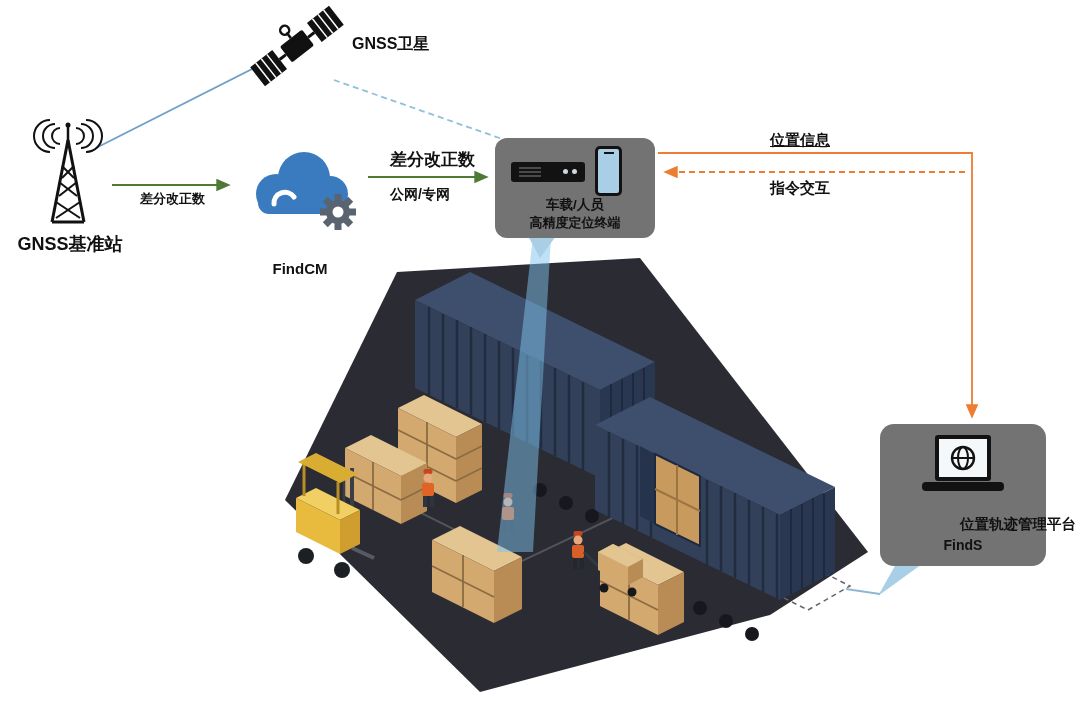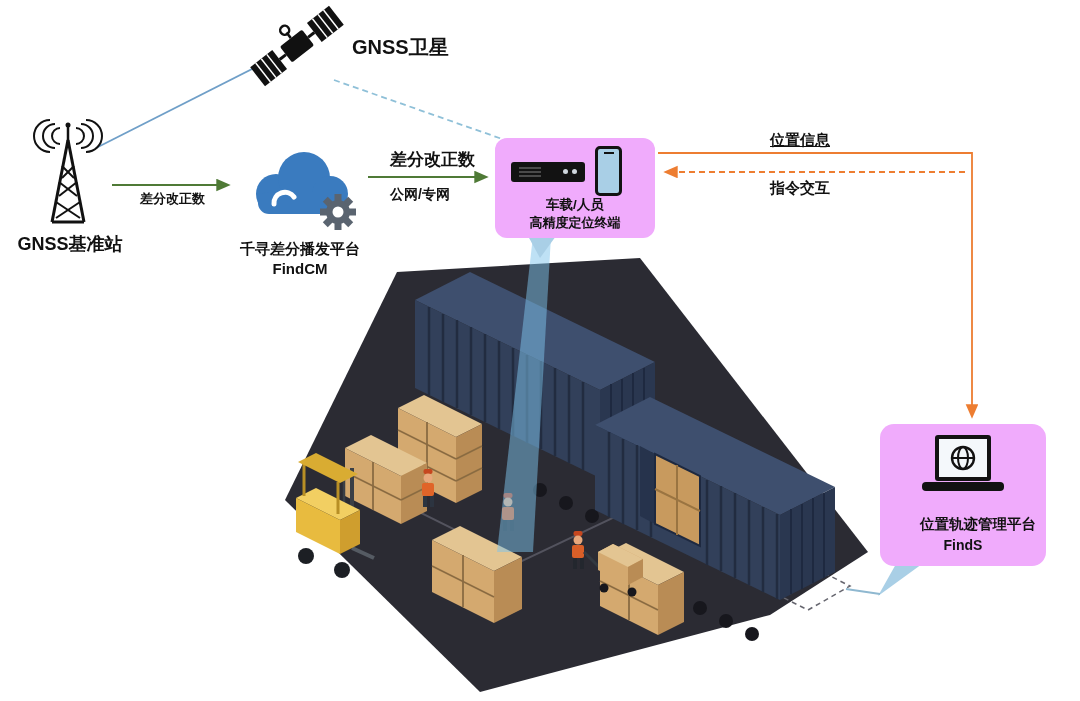--- a/index.html
+++ b/index.html
@@ -1,21 +1,21 @@
 <!DOCTYPE html>
 <html><head>
 <meta charset="utf-8">
 <style>
   html,body{margin:0;padding:0;background:#fff;}
   .stage{position:relative;width:1080px;height:701px;background:#ffffff;overflow:hidden;
          font-family:"Liberation Sans","DejaVu Sans",sans-serif;}
   .art{position:absolute;left:0;top:0;width:1080px;height:701px;}
   .label{position:absolute;font-weight:bold;color:#111;white-space:nowrap;}
   .center{text-align:center;}
-  .bluebox{position:absolute;background:#f0abfc;border-radius:12px;}
+  .bluebox{position:absolute;background:#737373;border-radius:12px;}
   
   .stb{position:absolute;left:16px;top:24px;width:74px;height:20px;background:#121212;border-radius:3px;}
   .stb .vent{position:absolute;left:8px;height:2px;width:22px;background:#4a4a4a;}
   .stb .dot{position:absolute;width:5px;height:5px;border-radius:50%;background:#cfd6dd;top:7px;}
   .phone{position:absolute;left:100px;top:8px;width:27px;height:50px;border:3px solid #121212;
          border-radius:5px;background:#a9cfe6;box-sizing:border-box;}
   .phone .spk{position:absolute;left:50%;transform:translateX(-50%);top:3px;width:10px;height:2px;background:#121212;}
   
   .lapscreen{position:absolute;left:55px;top:11px;width:56px;height:46px;border:4px solid #121212;
              border-radius:3px;background:#f4f8fb;box-sizing:border-box;display:flex;align-items:center;justify-content:center;}
@@ -244,27 +244,26 @@
       </g>
     </g>
 
     <polygon points="533,236 551,236 533,552 497,552" fill="rgba(125,195,235,0.5)"></polygon>
 
     <polygon points="528,236 556,236 540,258" fill="#a9cfe6"></polygon>
     <polygon points="896,564 922,564 878,596" fill="#a9cfe6"></polygon>
     <line x1="880" y1="594" x2="846" y2="589" stroke="#8fb8d0" stroke-width="2"></line>
   </svg>
 
-  <div class="label" style="left:352px;top:34px;font-size:20px;">GNSS卫星</div>
+  <div class="label" style="left:352px;top:34px;font-size:16px;">GNSS卫星</div>
 
   <div class="label center" style="left:10px;top:232px;width:120px;font-size:18px;">GNSS基准站</div>
 
   <div class="label center" style="left:115px;top:190px;width:115px;font-size:13px;">差分改正数</div>
 
-  <div class="label center" style="left:220px;top:240px;width:160px;font-size:15px;">千寻差分播发平台</div>
   <div class="label center" style="left:220px;top:260px;width:160px;font-size:15px;">FindCM</div>
 
   <div class="label" style="left:390px;top:148px;font-size:17px;text-align:center;">差分改正数</div>
   <div class="label" style="left:390px;top:186px;font-size:14px;">公网/专网</div>
 
   <div class="label center" style="left:740px;top:131px;width:120px;font-size:15px;text-decoration:underline;">位置信息</div>
   <div class="label center" style="left:740px;top:179px;width:120px;font-size:15px;">指令交互</div>
 
   <div class="bluebox" style="left:495px;top:138px;width:160px;height:100px;">
     <div class="stb">
@@ -283,17 +282,17 @@
 
   <div class="bluebox" style="left:880px;top:424px;width:166px;height:142px;border-radius:14px;">
     <div class="lapscreen">
       <svg width="30" height="30" viewBox="0 0 30 30">
         <circle cx="15" cy="15" r="11" fill="none" stroke="#121212" stroke-width="2.4"></circle>
         <ellipse cx="15" cy="15" rx="5" ry="11" fill="none" stroke="#121212" stroke-width="2"></ellipse>
         <line x1="4" y1="15" x2="26" y2="15" stroke="#121212" stroke-width="2"></line>
       </svg>
     </div>
     <div class="lapbase"></div>
-    <div class="label center" style="left:0;top:91px;width:196px;font-size:14.5px;">位置轨迹管理平台</div>
+    <div class="label center" style="left:0;top:91px;width:196px;font-size:14.5px;text-align:right;">位置轨迹管理平台</div>
     <div class="label center" style="left:0;top:113px;width:166px;font-size:14px;">FindS</div>
   </div>
 
 </div>
 
 </body></html>

